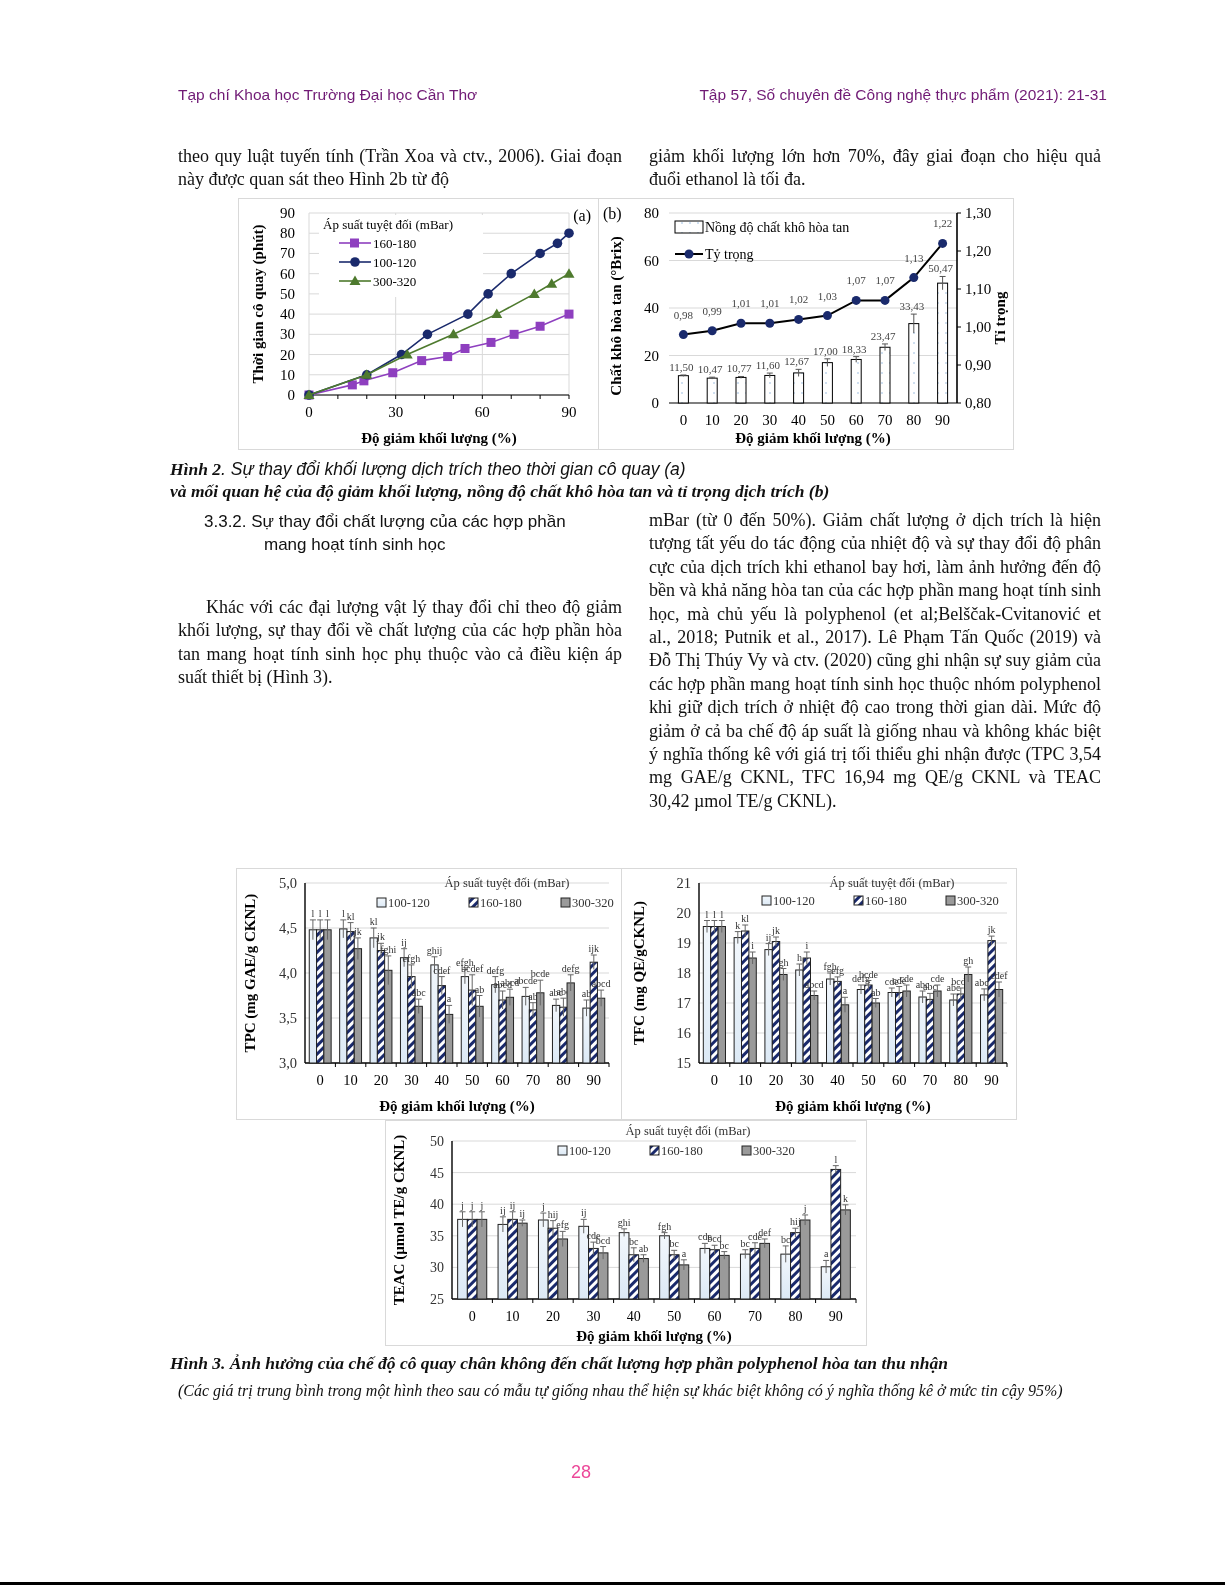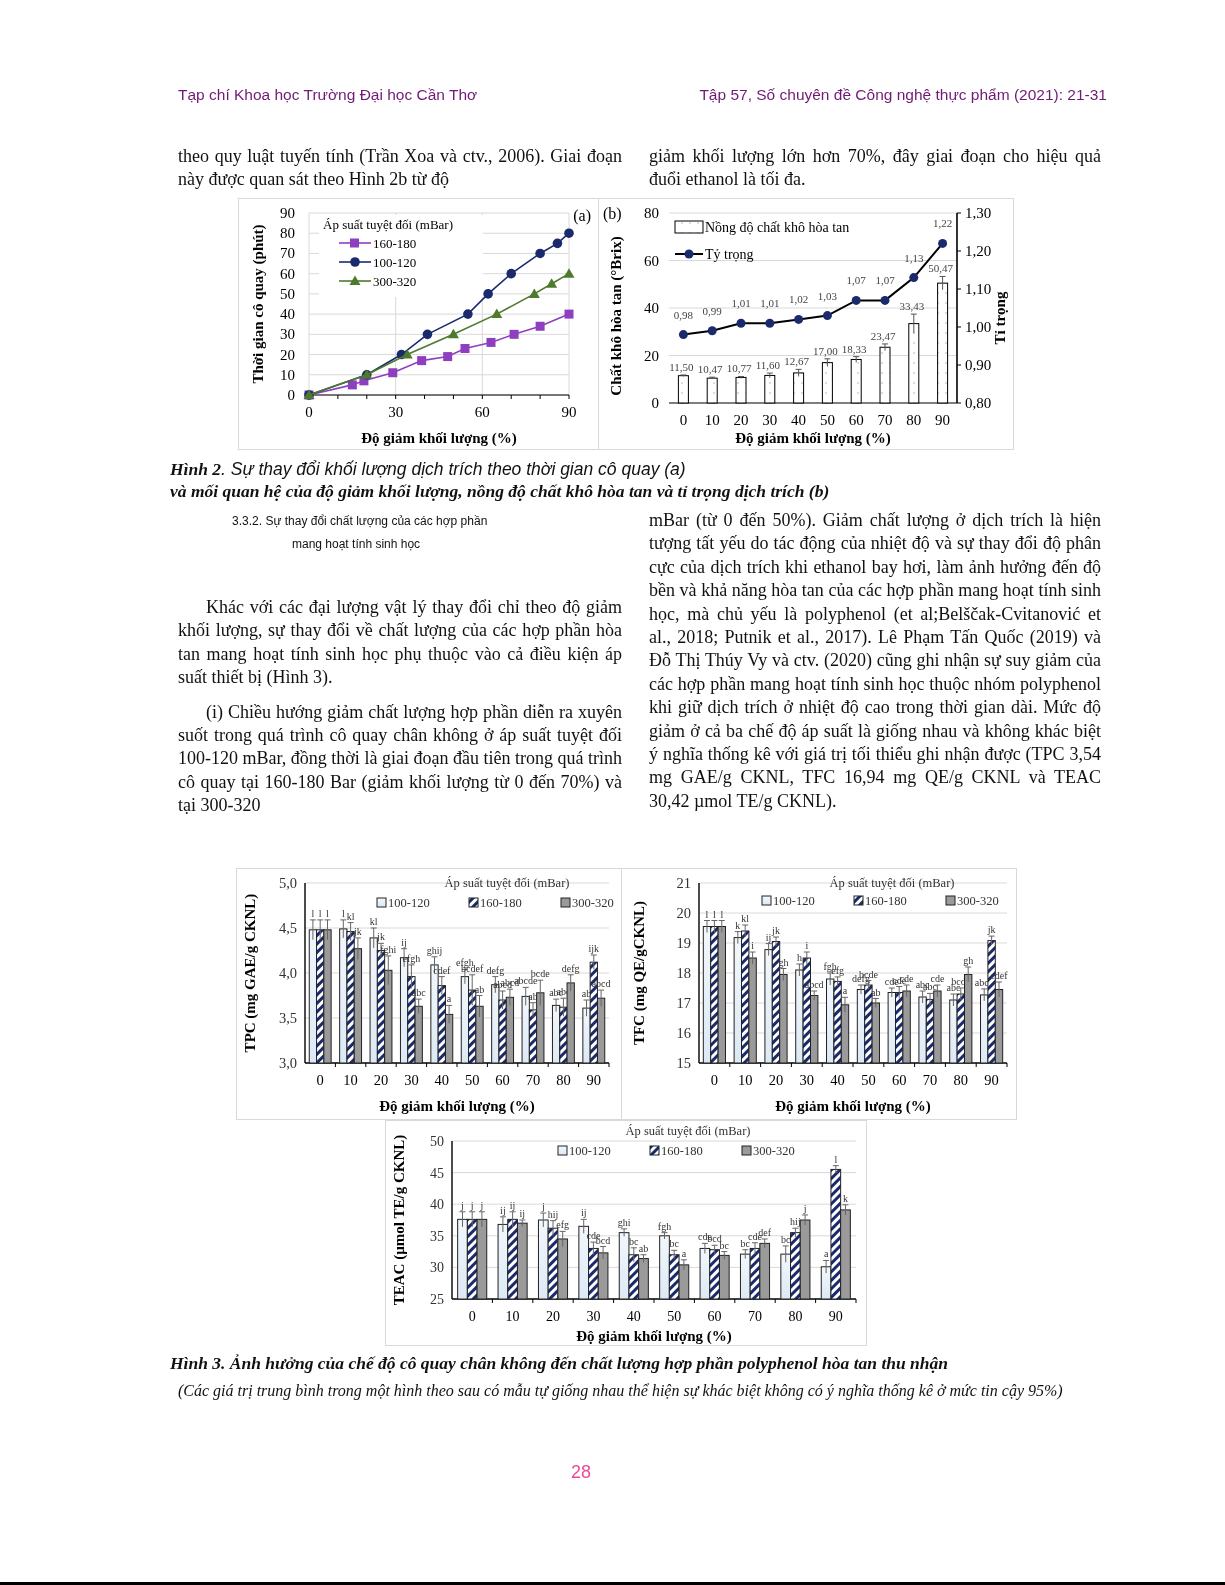--- a/index.html
+++ b/index.html
@@ -10,21 +10,21 @@
   .header-right { right: 118px; }
   .col { position: absolute; font-size: 18px; line-height: 23.4px; text-align: justify; }
   .col p { margin: 0; }
   .col .indent { text-indent: 28px; margin-top: 28px; }
   .col-left { left: 178px; width: 444px; }
   .col-right { left: 649px; width: 452px; }
   .sans { font-family: "Liberation Sans", sans-serif; }
   .fig-frame { position: absolute; border: 1px solid #d9d9d9; background: #fff; }
   .caption { position: absolute; text-align: left; font-size: 17.5px; font-weight: bold; line-height: 22px; font-style: italic; }
   .note { position: absolute; font-size: 16px; line-height: 20px; font-style: italic; }
-  .section-head { position: absolute; font-family: "Liberation Sans", sans-serif; font-size: 12px; line-height: 23px; margin-left: 28px; }
+  .section-head { position: absolute; font-family: "Liberation Sans", sans-serif; font-size: 17px; line-height: 23px; }
   .page-num { position: absolute; left: 0; width: 1162px; top: 1462px; text-align: center; font-family: "Liberation Sans", sans-serif; font-size: 18px; color: #ec4899; }
   .bottom-rule { position: absolute; left: 0; top: 1582px; width: 1225px; height: 3px; background: #000; }
   svg text { font-family: "Liberation Serif", serif; }
 </style>
 </head>
 <body>
 
 <div class="abs header header-left">Tạp chí Khoa học Trường Đại học Cần Thơ</div>
 <div class="abs header header-right">Tập 57, Số chuyên đề Công nghệ thực phẩm (2021): 21-31</div>
 
@@ -252,21 +252,20 @@
 </div>
 
 <div class="section-head" style="left:204px;top:510px;width:440px;">
   <span>3.3.2.</span>
   <span>Sự thay đổi chất lượng của các hợp phần</span><br>
   <span style="padding-left:60px;">mang hoạt tính sinh học</span>
 </div>
 
 <div class="col col-left" style="top:568px;">
   <p class="indent">Khác với các đại lượng vật lý thay đổi chỉ theo độ giảm khối lượng, sự thay đổi về chất lượng của các hợp phần hòa tan mang hoạt tính sinh học phụ thuộc vào cả điều kiện áp suất thiết bị (Hình 3).</p>
-  <p class="indent" style="margin-top:11px;">(i) Chiều hướng giảm chất lượng hợp phần diễn ra xuyên suốt trong quá trình cô quay chân không ở áp suất tuyệt đối 100-120 mBar, đồng thời là giai đoạn đầu tiên trong quá trình cô quay tại 160-180 Bar (giảm khối lượng từ 0 đến 70%) và tại 300-320</p>
 </div>
 
 <div class="col col-right" style="top:509px;">
   <p>mBar (từ 0 đến 50%). Giảm chất lượng ở dịch trích là hiện tượng tất yếu do tác động của nhiệt độ và sự thay đổi độ phân cực của dịch trích khi ethanol bay hơi, làm ảnh hưởng đến độ bền và khả năng hòa tan của các hợp phần mang hoạt tính sinh học, mà chủ yếu là polyphenol (et al;Belščak-Cvitanović et al., 2018; Putnik et al., 2017). Lê Phạm Tấn Quốc (2019) và Đỗ Thị Thúy Vy và ctv. (2020) cũng ghi nhận sự suy giảm của các hợp phần mang hoạt tính sinh học thuộc nhóm polyphenol khi giữ dịch trích ở nhiệt độ cao trong thời gian dài. Mức độ giảm ở cả ba chế độ áp suất là giống nhau và không khác biệt ý nghĩa thống kê với giá trị tối thiểu ghi nhận được (TPC 3,54 mg GAE/g CKNL, TFC 16,94 mg QE/g CKNL và TEAC 30,42 µmol TE/g CKNL).</p>
 </div>
 
 <div class="fig-frame" style="left:236px;top:868px;width:384px;height:250px;">
   <svg id="fig3tpc" width="384" height="250">
       <defs>
         <pattern id="fig3tpcp" patternUnits="userSpaceOnUse" width="6" height="6" patternTransform="rotate(45)">

